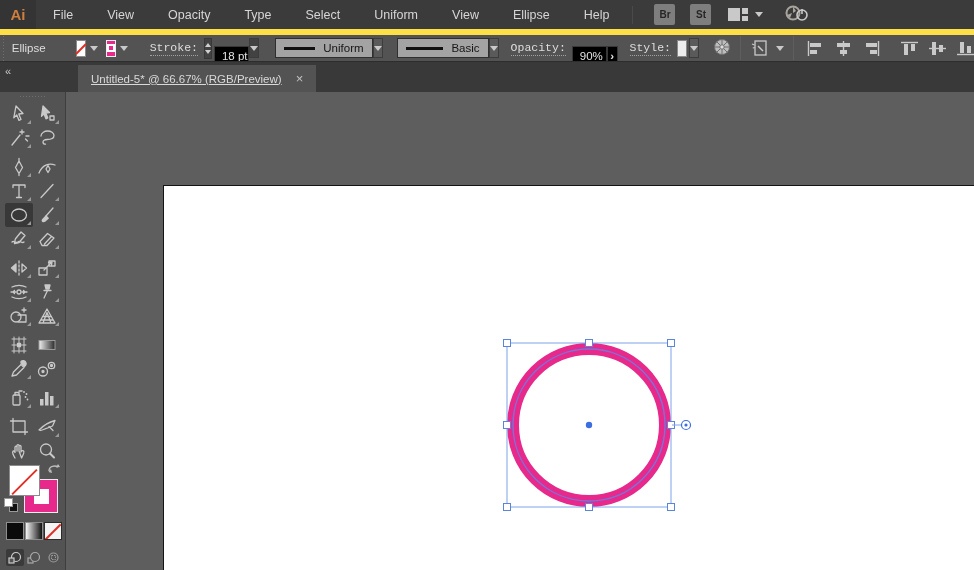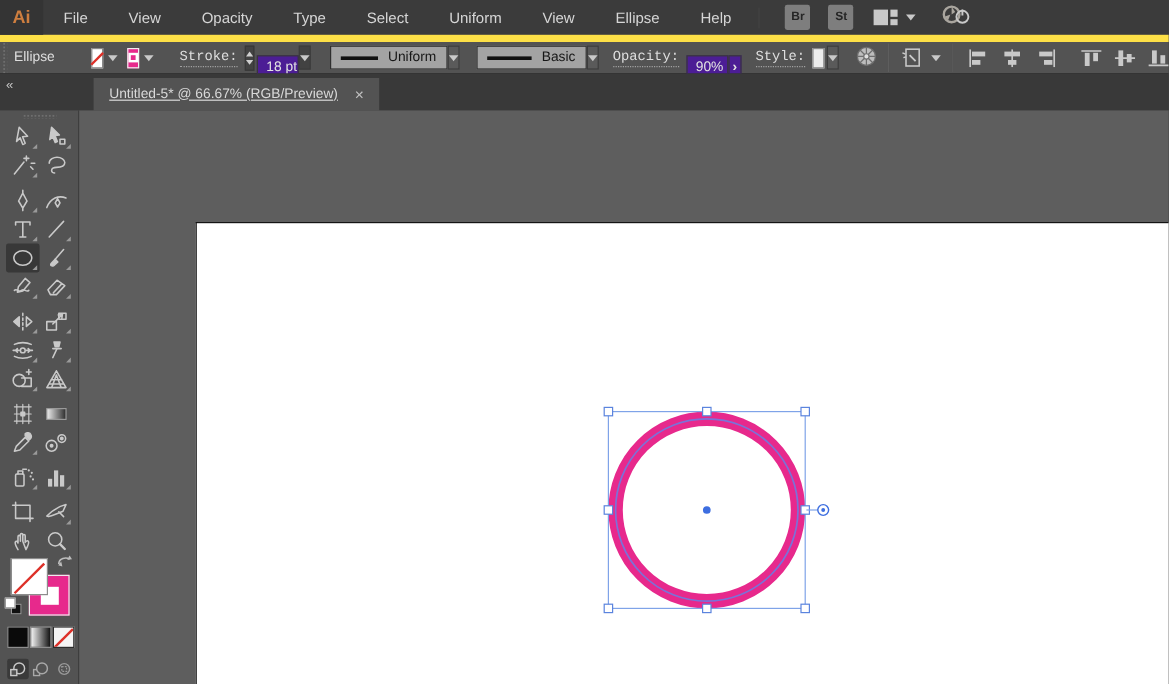--- a/index.html
+++ b/index.html
@@ -27,21 +27,21 @@
     font-size:11.5px; color:#DEDEDE; overflow:hidden; white-space:nowrap; }
   .grip-v { width:7px; height:26px; margin-left:2px;
     background-image:radial-gradient(#6E6E6E 1px, transparent 1px); background-size:3px 3px; }
   .cb-label { margin:0 6px; }
   .dotted { border-bottom:1px dotted #A2A2A2; padding-bottom:1px;font-family:Liberation Mono, monospace; }
   .swatch { width:17px; height:17px; border:1px solid #8A8A8A; background:#fff; position:relative; }
   .swatch.stroke-sw { background:#E7298C; border:1px solid #EFEFEF; display:flex;
     align-items:center; justify-content:center; }
   .stroke-sw .hole { width:8px; height:8px; border:2px solid #fff; }
   .sw-chev { margin:0 8px 0 4px; }
-  .dark-field { height:21px; background:#4c1d95; border:1px solid #383838;
+  .dark-field { height:21px; background:#000000; border:1px solid #383838;
     display:flex; align-items:center; color:#E3E3E3;margin-top:16px; }
   .stepper { width:13px; height:21px; background:#424242; border:1px solid #383838;
     display:flex; flex-direction:column; align-items:center; justify-content:center; gap:3px; margin-right:2px; }
   .stepper i { width:0; height:0; border-left:3.5px solid transparent; border-right:3.5px solid transparent; }
   .step-up { border-bottom:4px solid #CFCFCF; }
   .step-dn { border-top:4px solid #CFCFCF; }
   .white-drop { height:20px; background:#a3a3a3; color:#161616; display:flex; align-items:center;
     padding:0 8px; border:1px solid #2F2F2F; }
   .line-prev { height:3px; background:#111; width:42px; margin-right:8px; }
   .chev-btn { width:17px; height:20px; background:#5A5A5A; border:1px solid #3C3C3C;

